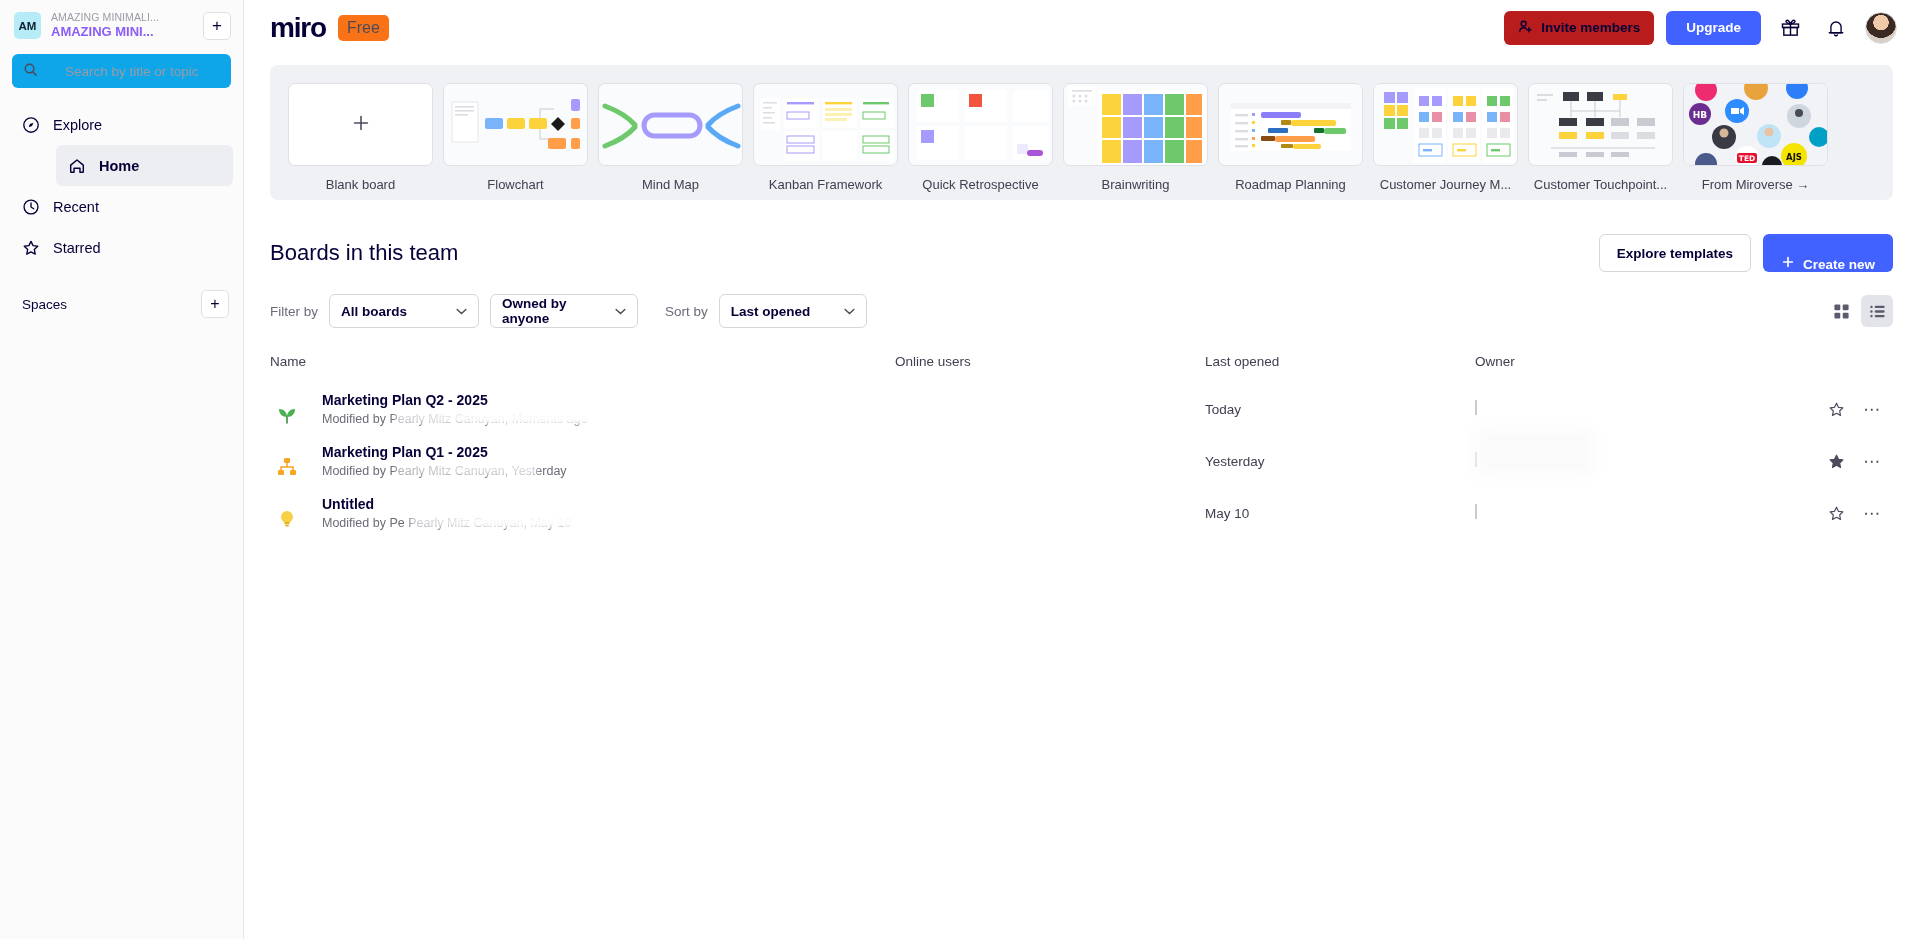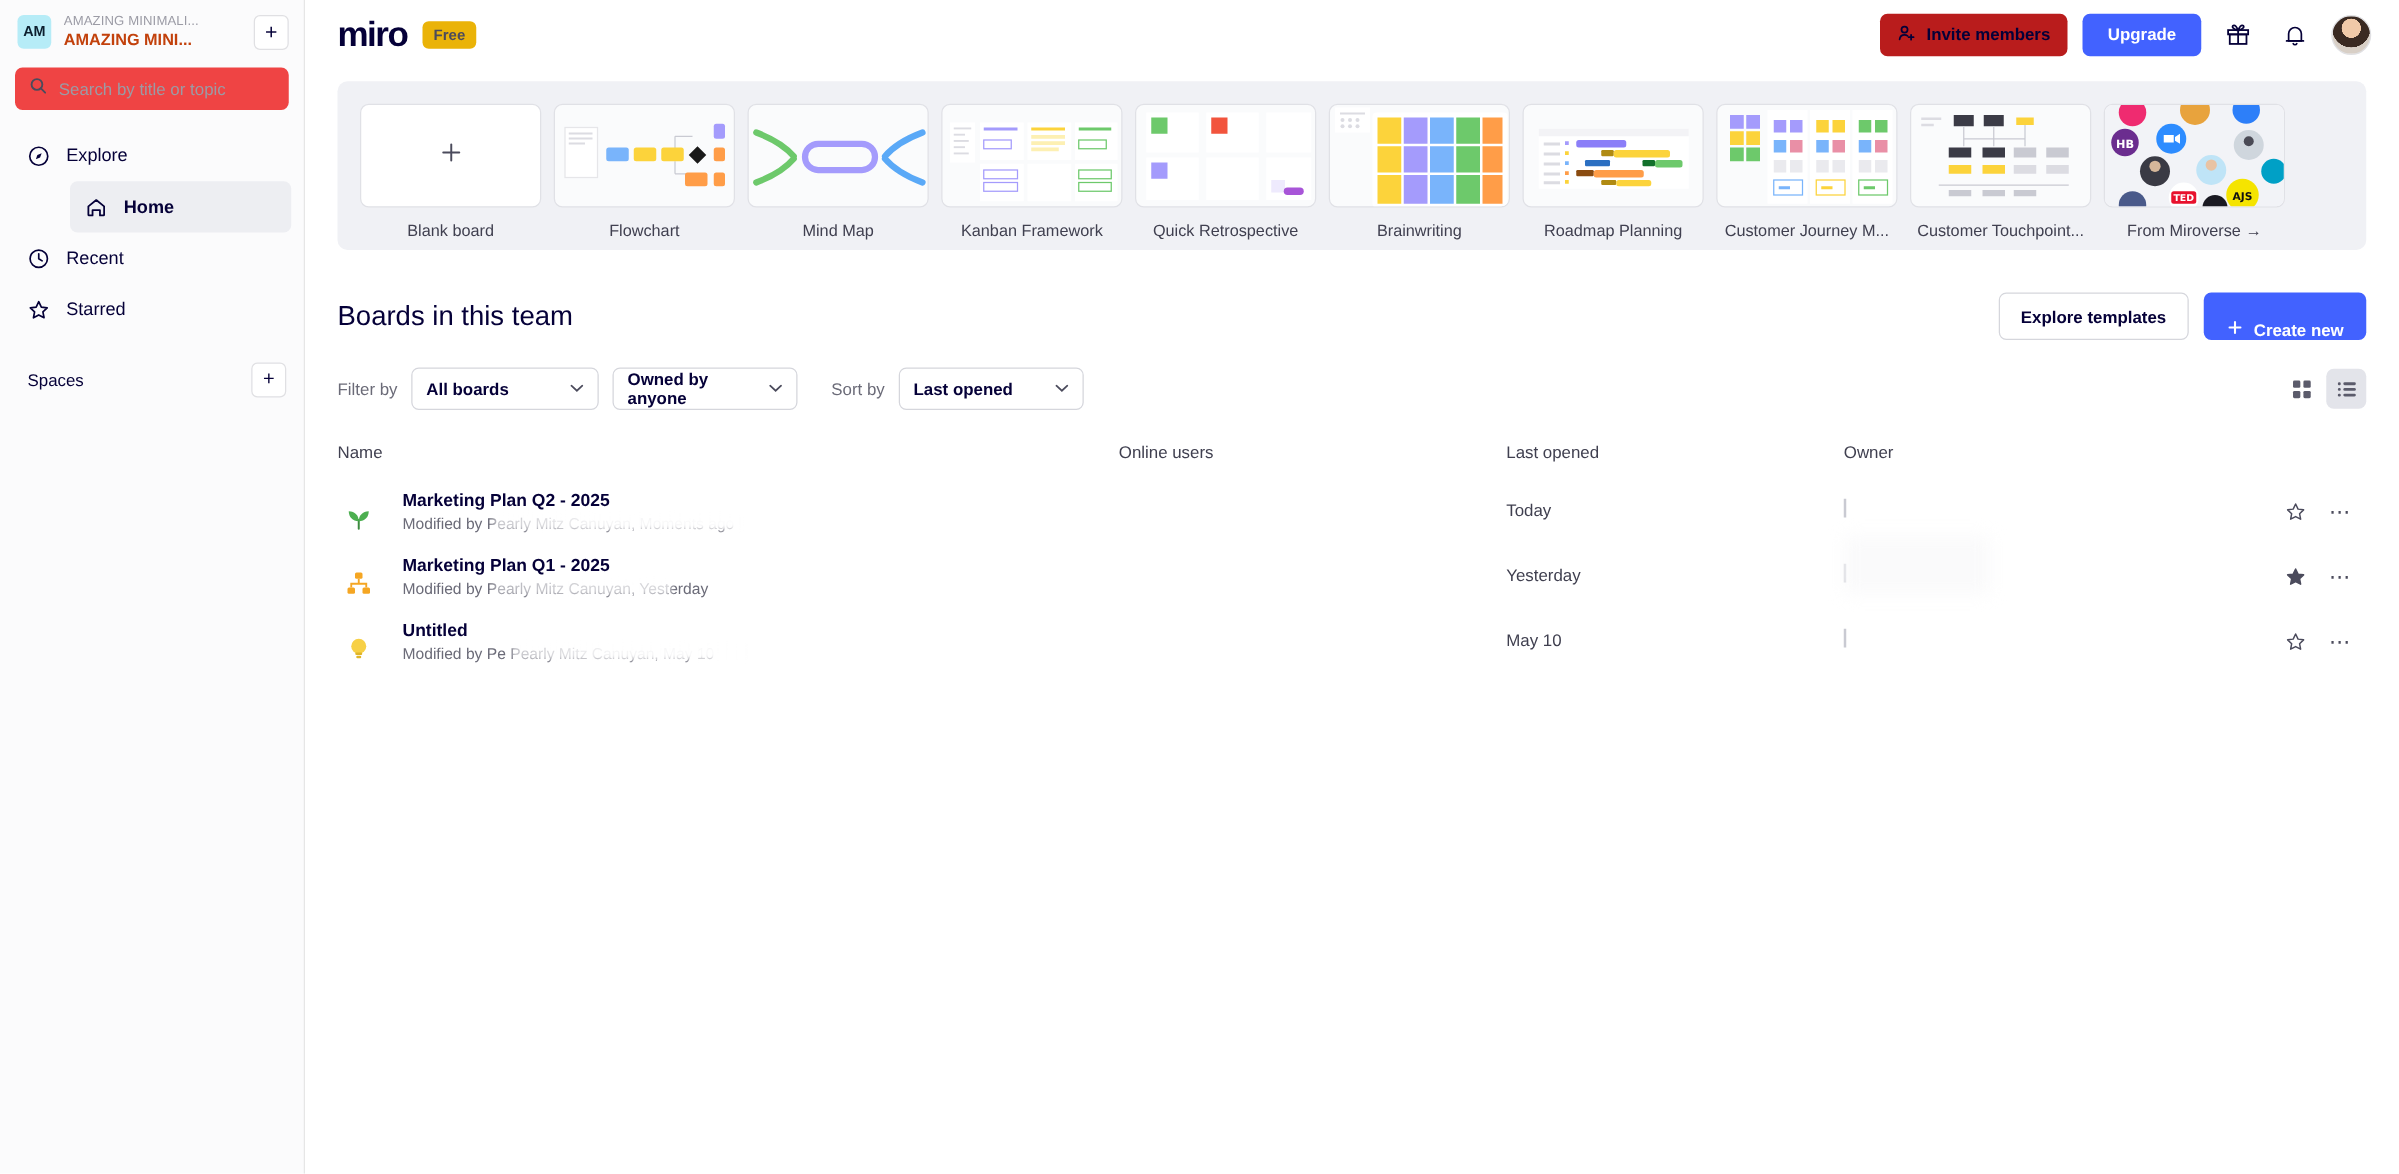--- a/index.html
+++ b/index.html
@@ -23,30 +23,30 @@
   .team-row { display: flex; align-items: center; padding: 11px 12px 8px 14px; gap: 10px; }
   .team-avatar {
     width: 27px; height: 27px; border-radius: 5px;
     background: #b6ecf7; color: #0d1f2e;
     font-size: 11.5px; font-weight: 600;
     display: flex; align-items: center; justify-content: center;
     flex: 0 0 27px;
   }
   .team-names { flex: 1 1 auto; min-width: 0; line-height: 1.25; }
   .team-org { font-size: 10.5px; color: #9b9ba5; white-space: nowrap; overflow: hidden; letter-spacing: .1px; }
-  .team-name { font-size: 13px; font-weight: 700; color: #c2410c; white-space: nowrap; overflow: hidden; }
+  .team-name { font-size: 13px; font-weight: 700; color: #8b5cf6; white-space: nowrap; overflow: hidden; }
   .team-add {
     width: 28px; height: 28px; border: 1px solid #e0e0e3; border-radius: 5px;
     background: #fff; display: flex; align-items: center; justify-content: center;
     font-size: 17px; color: #050038; cursor: pointer; flex: 0 0 28px;
   }
   .search-box {
     margin: 6px 12px 16px 12px; height: 34px;
-    background: #ef4444; border-radius: 6px;
-    display: flex; align-items: center; gap: 9px; padding: 0 11px; cursor: text;
+    background: #0ea5e9; border-radius: 6px;
+    display: flex; align-items: center; gap: 27px; padding: 0 11px; cursor: text;
   }
   .search-box input {
     border: 0; background: transparent; outline: none; flex: 1;
     font-family: "Liberation Sans", sans-serif; font-size: 13.5px; color: #050038;
   }
   .search-box input::placeholder { color: #9b9ba5; }
   .nav { padding: 0 10px; }
   .nav-item {
     height: 41px; display: flex; align-items: center; gap: 13px;
     padding: 0 11px; border-radius: 6px; cursor: pointer;
@@ -65,21 +65,21 @@
   }
 
   
   .main { flex: 1 1 auto; height: 939px; display: flex; flex-direction: column; background: #fff; min-width: 0; }
   .topbar {
     height: 55px; flex: 0 0 55px; display: flex; align-items: center;
     padding: 0 22px 0 26px; gap: 12px;
   }
   .logo { font-size: 28px; font-weight: 700; letter-spacing: -1.2px; color: #050038; line-height: 1; }
   .plan-badge {
-    background: #eab308; color: #4b4b5c; font-size: 12px; font-weight: 700;
+    background: #f97316; color: #4b4b5c; font-size: 16px; font-weight: 400;
     padding: 4px 9px; border-radius: 5px;
   }
   .top-spacer { flex: 1 1 auto; }
   .btn-invite {
     display: flex; align-items: center; gap: 8px;
     background: #b91c1c; border: 0; border-radius: 6px;
     height: 34px; padding: 0 14px; font-size: 13.5px; font-weight: 700;
     color: #050038; cursor: pointer; font-family: "Liberation Sans", sans-serif;
   }
   .btn-upgrade {

